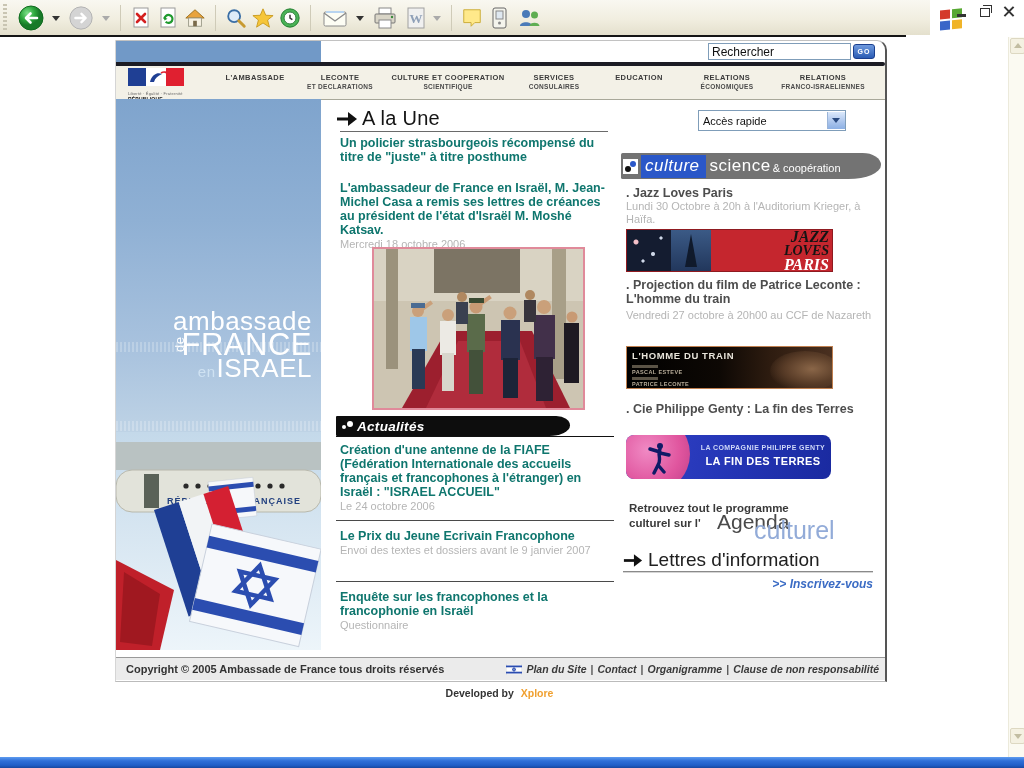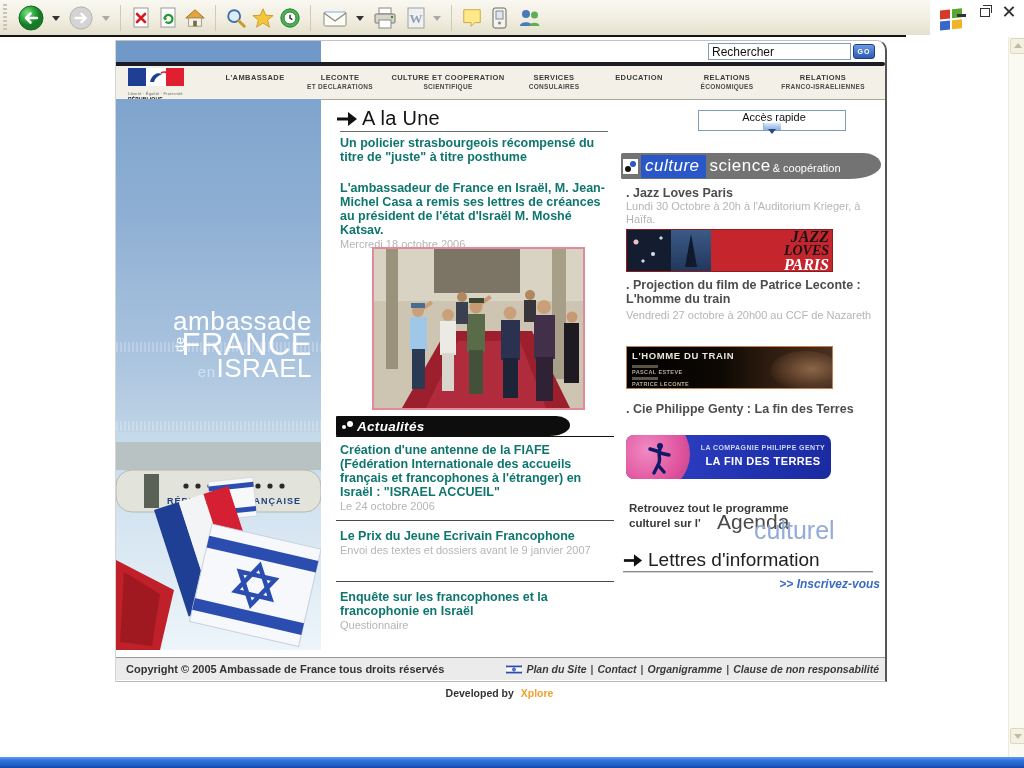--- a/index.html
+++ b/index.html
@@ -86,21 +86,21 @@
   .dots i.d1{left:0;top:5px;width:4px;height:4px;background:#fff;}
   .dots i.d2{left:5px;top:1px;width:6px;height:6px;background:#fff;}
   .a0{position:absolute;left:4px;top:402px;width:274px;}
   .a1{position:absolute;left:4px;top:488px;width:274px;}
   .a2{position:absolute;left:4px;top:549px;width:274px;}
   .sep{position:absolute;left:0;width:278px;height:1px;background:#4a4a4a;}
   .s1{top:479px;} .s2{top:540px;}
   
   .rightcol{position:absolute;left:505px;top:0;width:264px;height:640px;}
   .select{position:absolute;left:77px;top:69px;width:146px;height:19px;border:1px solid #7f9db9;background:#fff;
-          font-size:11px;color:#111;display:flex;align-items:center;cursor:pointer;flex-direction:column;}
+          font-size:11px;color:#111;display:flex;align-items:center;cursor:pointer;}
   .select .lbl{flex:1;padding-left:4px;}
   .selbtn{width:17px;height:17px;background:linear-gradient(180deg,#dce9fb,#aac4ec 60%,#8cb0e4);
           border-left:1px solid #9ab4d8;position:relative;}
   .selbtn:after{content:"";position:absolute;left:4px;top:6px;border-left:4px solid transparent;
           border-right:4px solid transparent;border-top:5px solid #2a4a7f;}
   .culture{position:absolute;left:0;top:112px;width:260px;height:26px;background:#737373;
            border-radius:3px 34px 60px 3px / 3px 22px 26px 3px;display:flex;align-items:center;}
   .cicon{width:15px;height:15px;background:#fff;margin:0 3px 0 2px;position:relative;}
   .cicon i{position:absolute;border-radius:50%;}
   .cicon .c1{left:7px;top:2px;width:6px;height:6px;background:#2a57c8;}
@@ -144,21 +144,21 @@
   .g2{position:absolute;left:72px;top:20px;width:130px;text-align:center;font-size:11px;font-weight:bold;color:#fff;letter-spacing:.4px;}
   
   .agenda{position:absolute;left:8px;top:461px;width:250px;}
   .ag1{font-size:11.5px;font-weight:bold;color:#3a3a3a;}
   .ag2{font-size:11.5px;font-weight:bold;color:#3a3a3a;margin-top:3px;}
   .agword{position:absolute;left:88px;top:8px;font-size:21px;color:#4a4a4a;cursor:pointer;}
   .culword{position:absolute;left:125px;top:14px;font-size:25px;color:#92abd8;cursor:pointer;}
   .lettres{position:absolute;left:2px;top:508px;display:flex;align-items:center;gap:5px;cursor:pointer;}
   .lettres-t{font-size:19px;color:#202020;}
   .nl-line{position:absolute;left:2px;top:530px;width:250px;height:1px;background:#8a8a8a;border-bottom:1px solid #d5d5d5;}
-  .subscribe{position:absolute;right:5px;top:536px;font-size:12px;font-weight:bold;font-style:italic;color:#3a6bc4;cursor:pointer;}
+  .subscribe{position:absolute;right:12px;top:536px;font-size:12px;font-weight:bold;font-style:italic;color:#3a6bc4;cursor:pointer;}
   
   .footerbar{position:absolute;left:0;top:616px;width:769px;height:22px;background:#ebebeb;border-top:1px solid #999;}
   .copyright{position:absolute;left:10px;top:0;line-height:22px;font-size:11px;font-weight:bold;color:#333;}
   .flinks{position:absolute;right:6px;top:0;height:22px;display:flex;align-items:center;gap:4px;
           font-size:10.5px;font-weight:bold;font-style:italic;color:#3a3a3a;}
   .flink{cursor:pointer;}
   .fsep{font-style:normal;color:#555;}
   .devline{position:absolute;left:115px;top:687px;width:769px;text-align:center;font-size:10.5px;font-weight:bold;color:#333;}
   .devname{color:#f0a030;cursor:pointer;margin-left:4px;}
   .bigarrow{flex:0 0 auto;}

